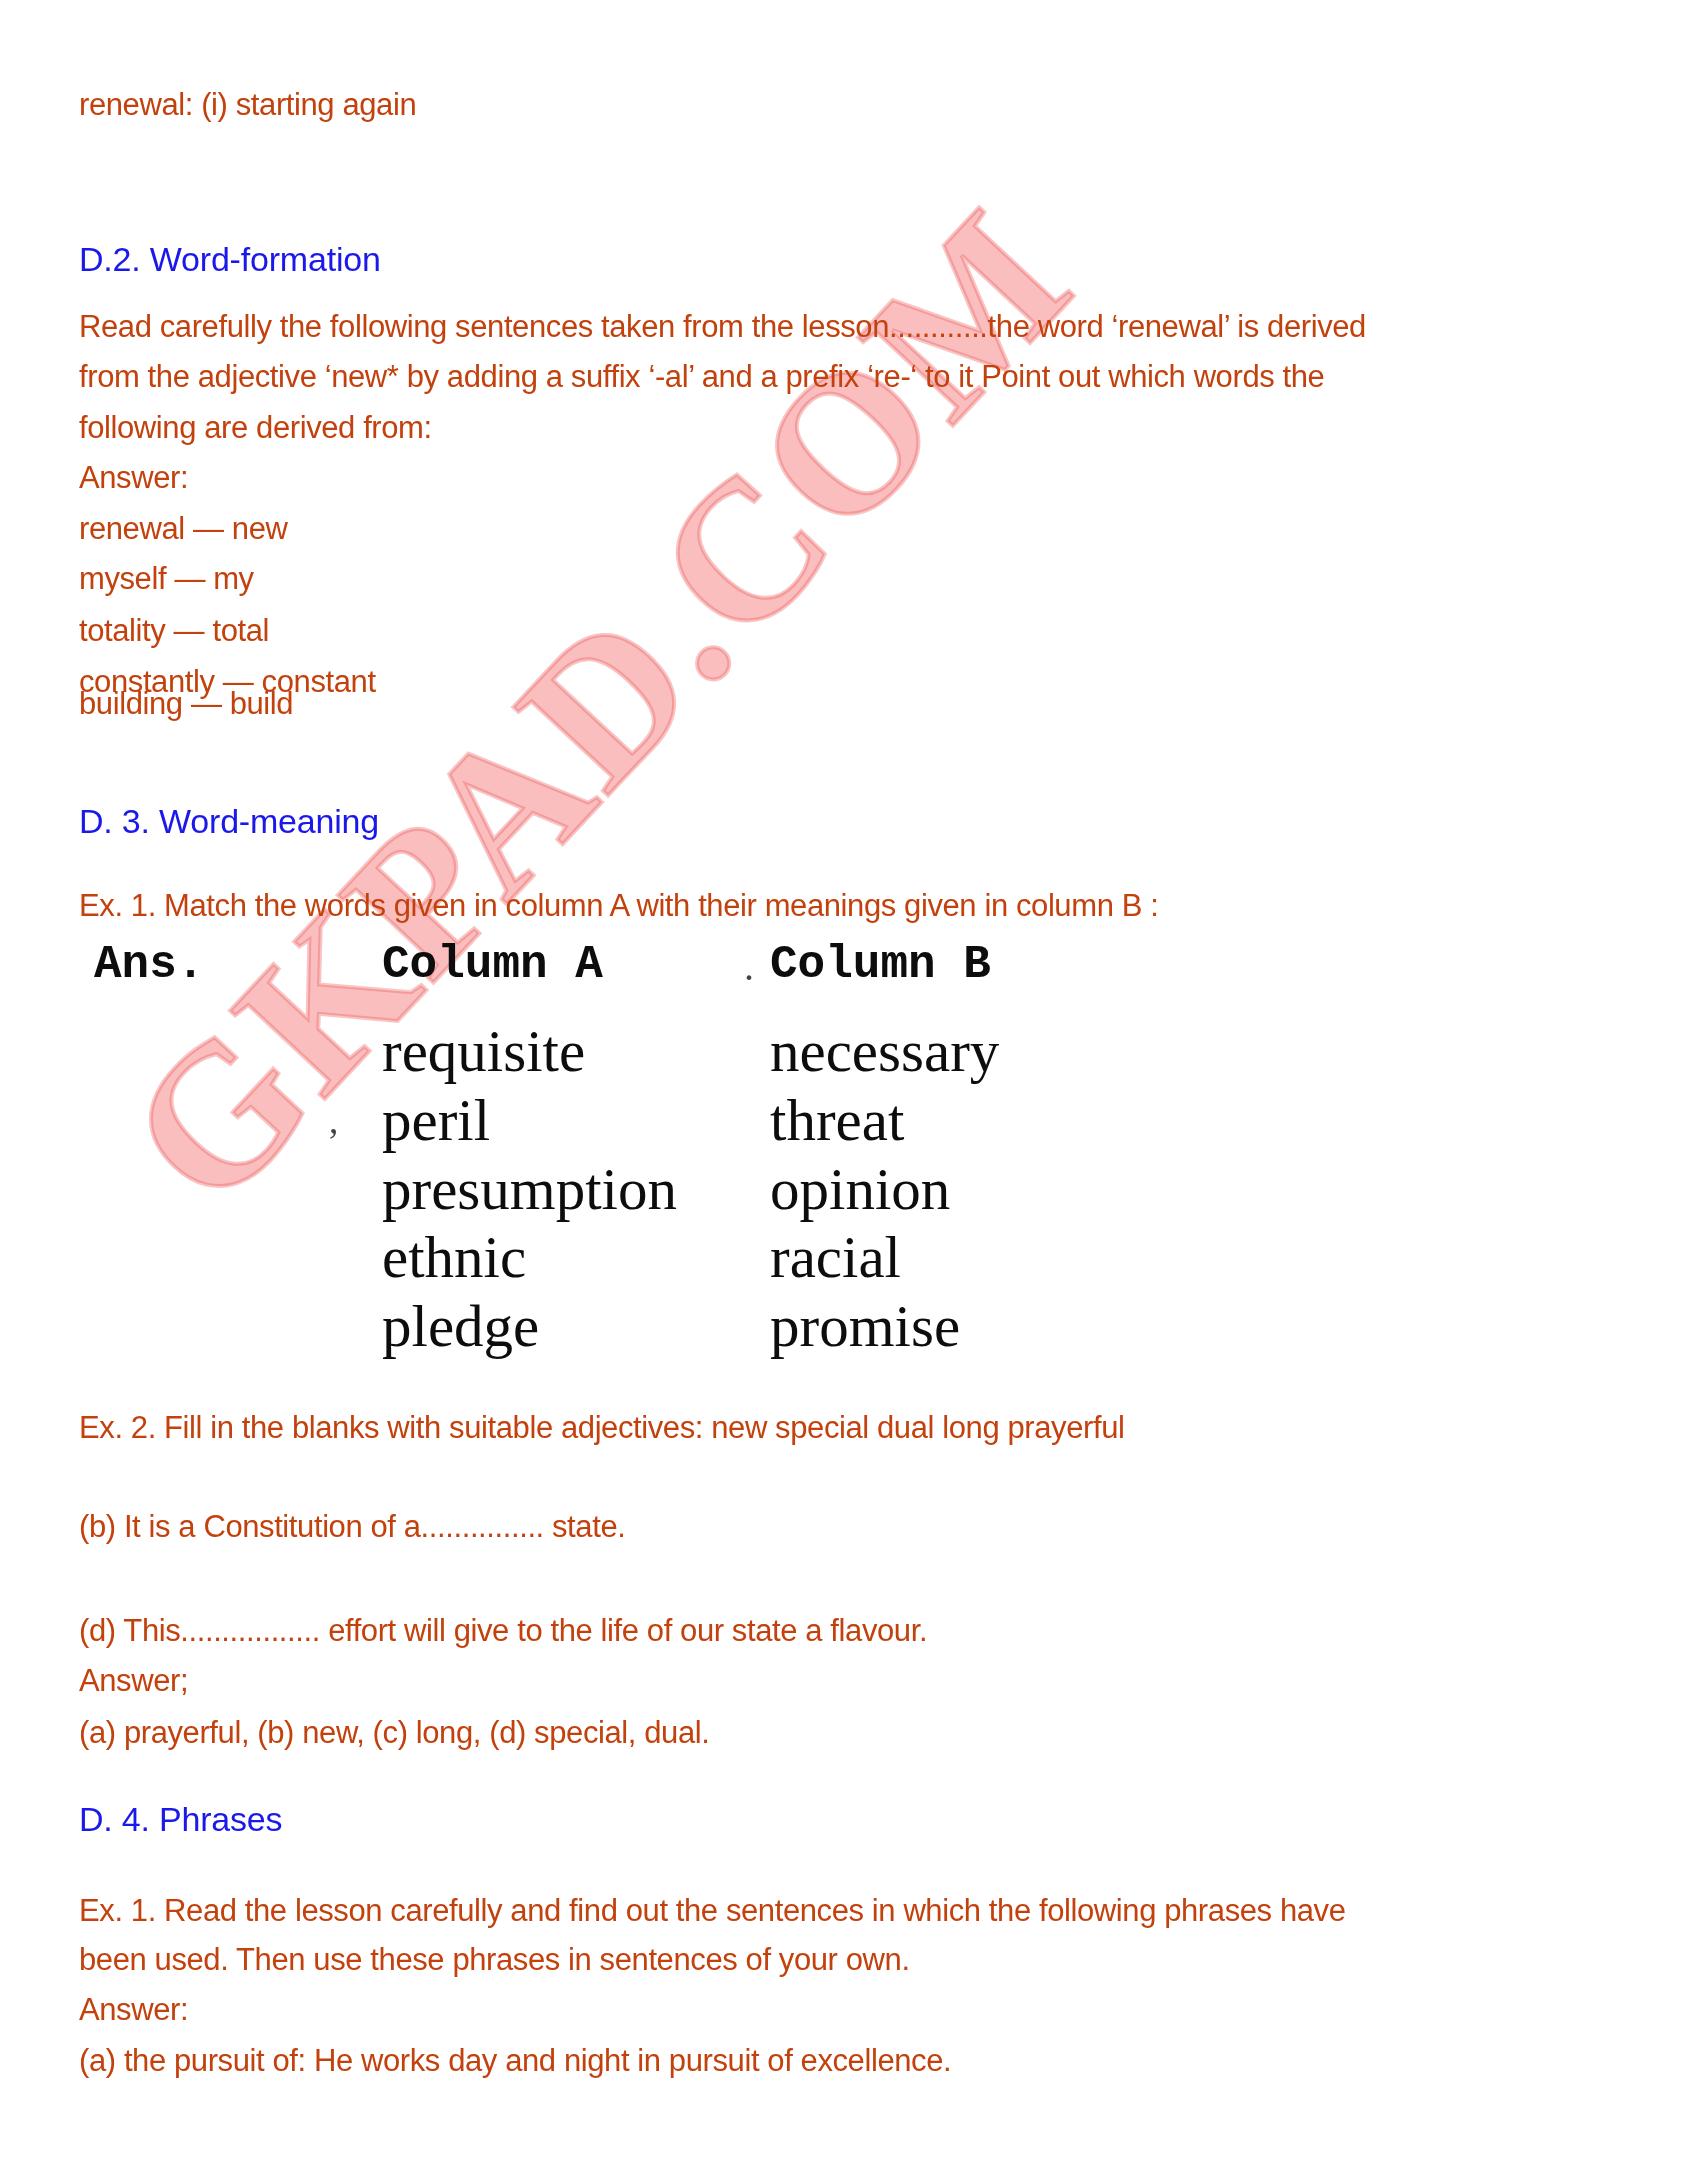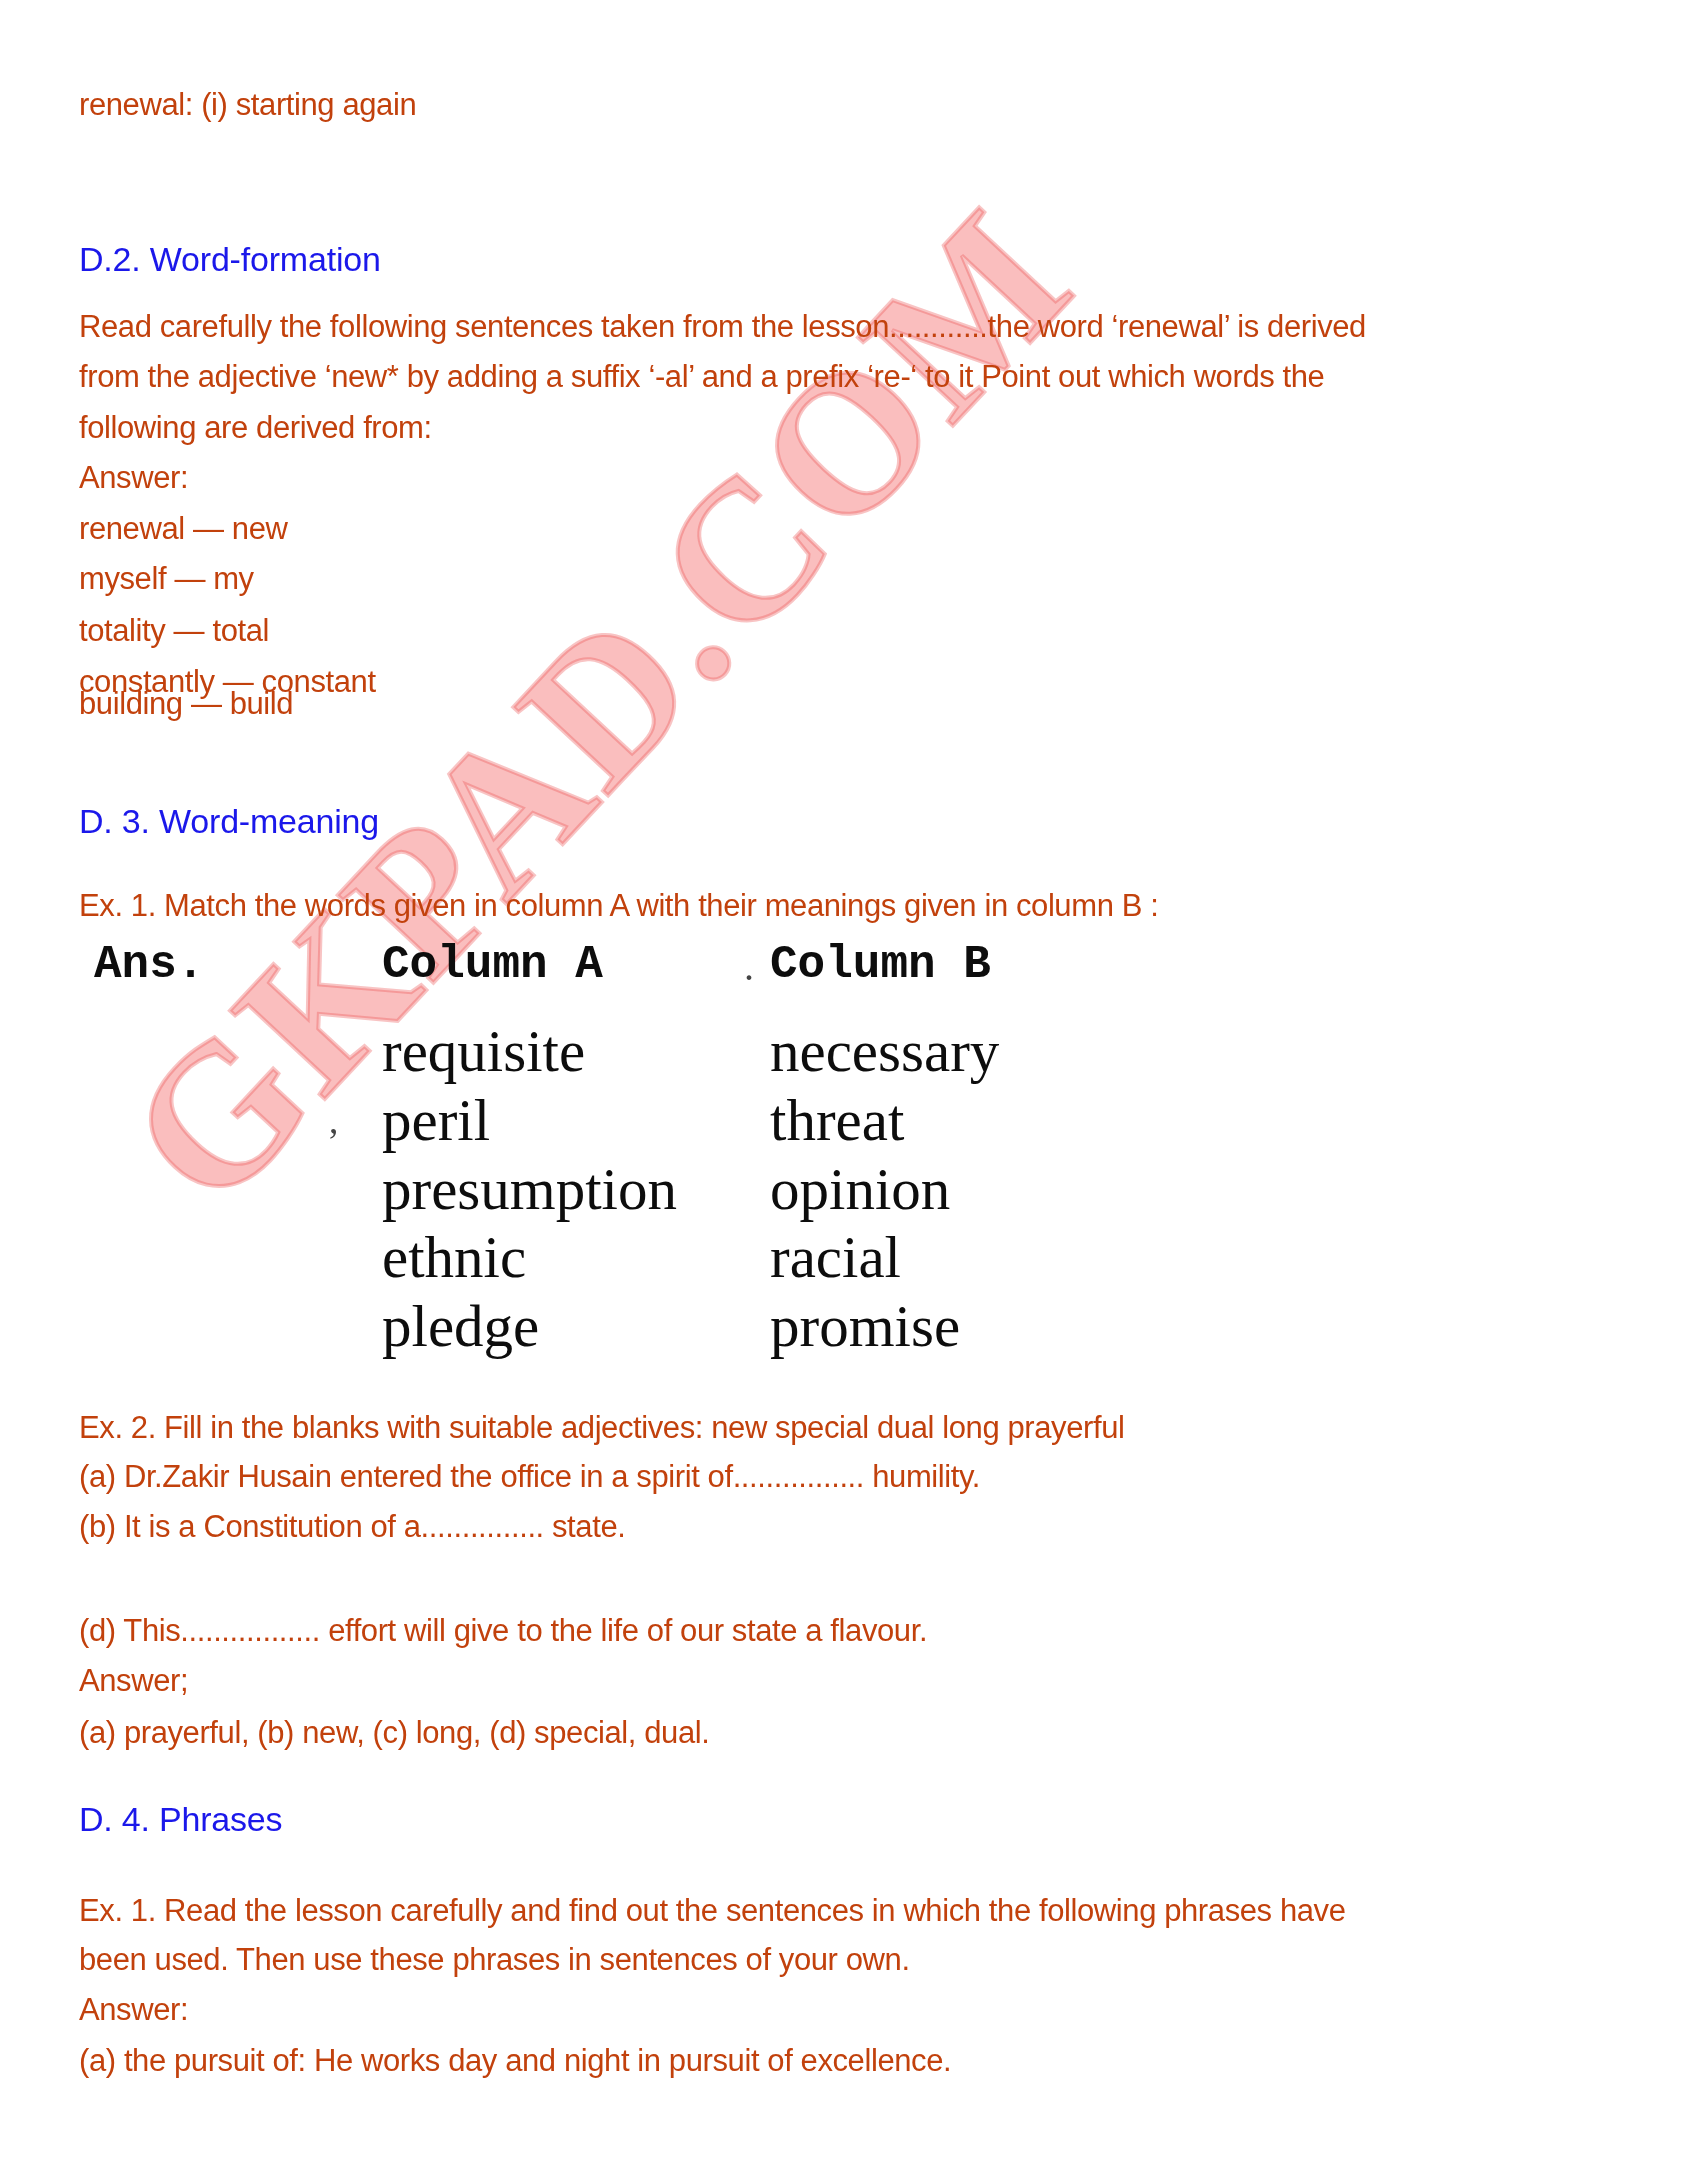--- a/index.html
+++ b/index.html
@@ -102,21 +102,20 @@
   <div class="tbl" style="left:770px;top:1155px">opinion</div>
   <div class="tbl" style="left:382px;top:1223px">ethnic</div>
   <div class="tbl" style="left:770px;top:1223px">racial</div>
   <div class="tbl" style="left:382px;top:1292px">pledge</div>
   <div class="tbl" style="left:770px;top:1292px">promise</div>
 
   <div class="speck" style="left:327px;top:1119px;font-size:38px">’</div>
   <div class="speck" style="left:744px;top:943px;font-size:40px">.</div>
 
   <div class="line" style="top:1410px">Ex. 2. Fill in the blanks with suitable adjectives: new special dual long prayerful</div>
-  <div class="line" style="top:1459px">(a) Dr.Zakir Husain entered the office in a spirit of................ humility.</div>
   <div class="line" style="top:1509px">(b) It is a Constitution of a............... state.</div>
   <div class="line" style="top:1613px">(d) This................. effort will give to the life of our state a flavour.</div>
   <div class="line" style="top:1663px">Answer;</div>
   <div class="line" style="top:1715px">(a) prayerful, (b) new, (c) long, (d) special, dual.</div>
 
   <div class="line heading" style="top:1800px">D. 4. Phrases</div>
   <div class="line" style="top:1893px">Ex. 1. Read the lesson carefully and find out the sentences in which the following phrases have</div>
   <div class="line" style="top:1942px">been used. Then use these phrases in sentences of your own.</div>
   <div class="line" style="top:1992px">Answer:</div>
   <div class="line" style="top:2043px">(a) the pursuit of: He works day and night in pursuit of excellence.</div>

